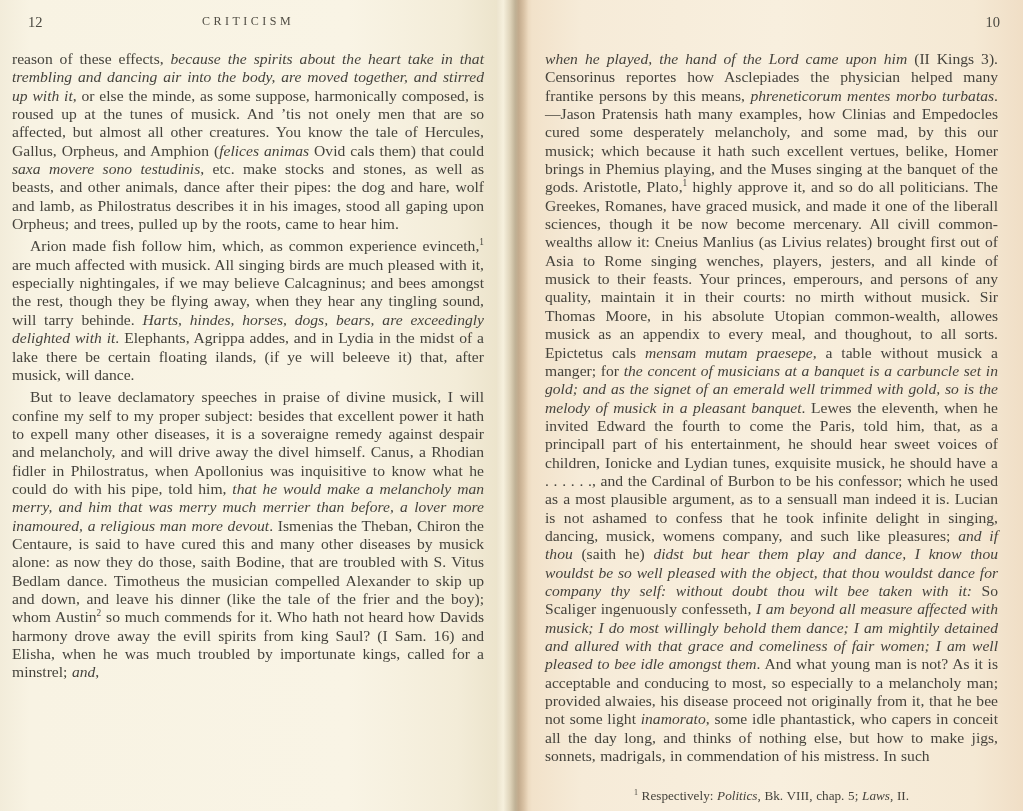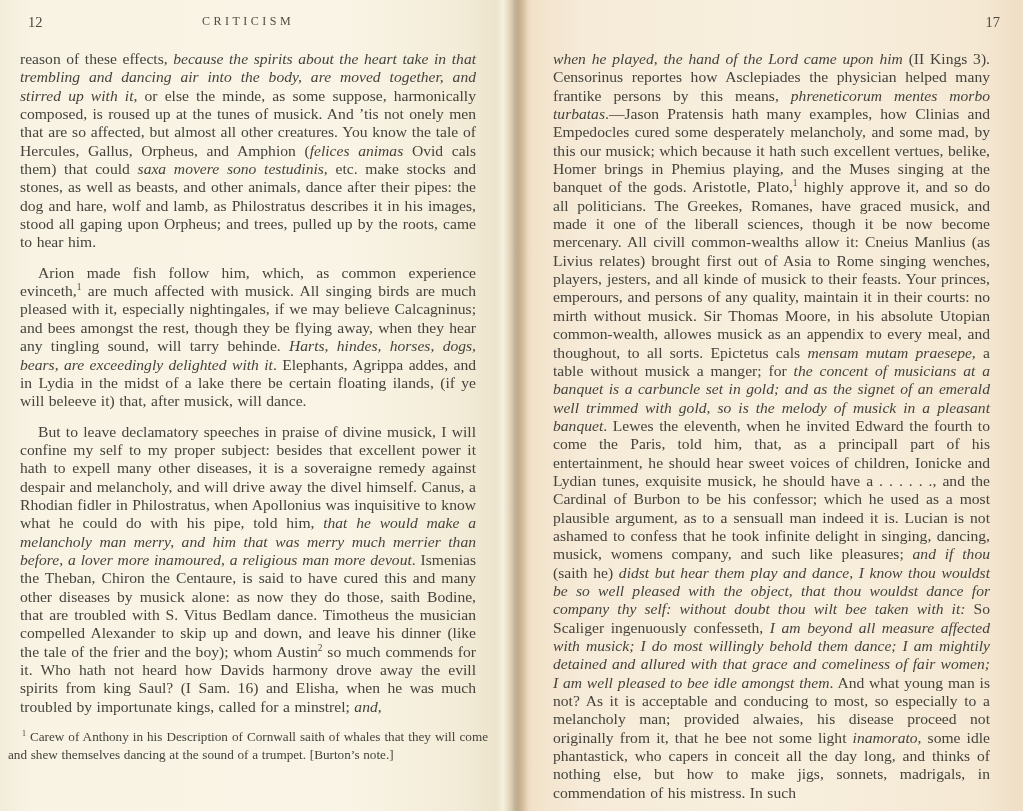--- a/index.html
+++ b/index.html
@@ -43,21 +43,21 @@
   .pageno { position: absolute; top: 1px; font-size: 14.5px; color: #4a4840; }
   .pageno.at-left  { left: 20px; }
   .pageno.at-right { right: 2px; }
   .page-body {
     margin-top: 13px;
     font-size: 15.6px;
     line-height: 18.35px;
     text-align: justify;
     word-spacing: 0.6px;
   }
-  .para { margin: 12px; }
+  .para { margin: 4px; }
   .para.indent { text-indent: 18px; font-family: Liberation Serif, serif; }
   .it, .page-body i { font-style: italic; }
   sup { font-size: 0.6em; vertical-align: super; line-height: 0; }
   .footnotes {
     margin-top: 11px;
     font-size: 13.2px;
     line-height: 18.4px;
     text-align: justify;
     word-spacing: 0.4px;
   }
@@ -74,29 +74,28 @@
     <div class="page-head">
       <span class="pageno at-left">12</span>
       <span class="running-head">CRITICISM</span>
     </div>
     <div class="page-body">
       <p class="para"><span>reason of these effects, </span><span class="it">because the spirits about the heart take in that trembling and dancing air into the body, are moved together, and stirred up with it</span><span>, or else the minde, as some suppose, harmonically composed, is roused up at the tunes of musick. And ’tis not onely men that are so affected, but almost all other creatures. You know the tale of Hercules, Gallus, Orpheus, and Amphion (</span><span class="it">felices animas</span><span> Ovid cals them) that could </span><span class="it">saxa movere sono testudinis</span><span>, etc. make stocks and stones, as well as beasts, and other animals, dance after their pipes: the dog and hare, wolf and lamb, as Philostratus describes it in his images, stood all gaping upon Orpheus; and trees, pulled up by the roots, came to hear him.</span></p>
       <p class="para indent"><span>Arion made fish follow him, which, as common experience evinceth,</span><sup>1</sup><span> are much affected with musick. All singing birds are much pleased with it, especially nightingales, if we may believe Calcagninus; and bees amongst the rest, though they be flying away, when they hear any tingling sound, will tarry behinde. </span><span class="it">Harts, hindes, horses, dogs, bears, are exceedingly delighted with it</span><span>. Elephants, Agrippa addes, and in Lydia in the midst of a lake there be certain floating ilands, (if ye will beleeve it) that, after musick, will dance.</span></p>
       <p class="para indent"><span>But to leave declamatory speeches in praise of divine musick, I will confine my self to my proper subject: besides that excellent power it hath to expell many other diseases, it is a soveraigne remedy against despair and melancholy, and will drive away the divel himself. Canus, a Rhodian fidler in Philostratus, when Apollonius was inquisitive to know what he could do with his pipe, told him, </span><span class="it">that he would make a melancholy man merry, and him that was merry much merrier than before, a lover more inamoured, a religious man more devout</span><span>. Ismenias the Theban, Chiron the Centaure, is said to have cured this and many other diseases by musick alone: as now they do those, saith Bodine, that are troubled with S. Vitus Bedlam dance. Timotheus the musician compelled Alexander to skip up and down, and leave his dinner (like the tale of the frier and the boy); whom Austin</span><sup>2</sup><span> so much commends for it. Who hath not heard how Davids harmony drove away the evill spirits from king Saul? (I Sam. 16) and Elisha, when he was much troubled by importunate kings, called for a minstrel; </span><span class="it">and</span><span>,</span></p>
     </div>
     <div class="footnotes">
-      <p class="footnote"><sup>1</sup><span> Carew of Anthony in his Description of Cornwall saith of whales that they will come and shew themselves dancing at the sound of a trumpet. [Burton’s note.]</span></p>
     </div>
   </div>
 
   <div class="gutter"></div>
 
   <div class="page right">
     <div class="page-head">
-      <span class="pageno at-right">17</span>
+      <span class="pageno at-right">10</span>
     </div>
     <div class="page-body">
       <p class="para"><span class="it">when he played, the hand of the Lord came upon him</span><span> (II Kings 3). Censorinus reportes how Asclepiades the physician helped many frantike persons by this means, </span><span class="it">phreneticorum mentes morbo turbatas</span><span>.—Jason Pratensis hath many examples, how Clinias and Empedocles cured some desperately melancholy, and some mad, by this our musick; which because it hath such excellent vertues, belike, Homer brings in Phemius playing, and the Muses singing at the banquet of the gods. Aristotle, Plato,</span><sup>1</sup><span> highly approve it, and so do all politicians. The Greekes, Romanes, have graced musick, and made it one of the liberall sciences, though it be now become mercenary. All civill common-wealths allow it: Cneius Manlius (as Livius relates) brought first out of Asia to Rome singing wenches, players, jesters, and all kinde of musick to their feasts. Your princes, emperours, and persons of any quality, maintain it in their courts: no mirth without musick. Sir Thomas Moore, in his absolute Utopian common-wealth, allowes musick as an appendix to every meal, and thoughout, to all sorts. Epictetus cals </span><span class="it">mensam mutam praesepe</span><span>, a table without musick a manger; for </span><span class="it">the concent of musicians at a banquet is a carbuncle set in gold; and as the signet of an emerald well trimmed with gold, so is the melody of musick in a pleasant banquet</span><span>. Lewes the eleventh, when he invited Edward the fourth to come the Paris, told him, that, as a principall part of his entertainment, he should hear sweet voices of children, Ionicke and Lydian tunes, exquisite musick, he should have a . . . . . ., and the Cardinal of Burbon to be his confessor; which he used as a most plausible argument, as to a sensuall man indeed it is. Lucian is not ashamed to confess that he took infinite delight in singing, dancing, musick, womens company, and such like pleasures; </span><span class="it">and if thou</span><span> (saith he) </span><span class="it">didst but hear them play and dance, I know thou wouldst be so well pleased with the object, that thou wouldst dance for company thy self: without doubt thou wilt bee taken with it:</span><span> So Scaliger ingenuously confesseth, </span><span class="it">I am beyond all measure affected with musick; I do most willingly behold them dance; I am mightily detained and allured with that grace and comeliness of fair women; I am well pleased to bee idle amongst them</span><span>. And what young man is not? As it is acceptable and conducing to most, so especially to a melancholy man; provided alwaies, his disease proceed not originally from it, that he bee not some light </span><span class="it">inamorato</span><span>, some idle phantastick, who capers in conceit all the day long, and thinks of nothing else, but how to make jigs, sonnets, madrigals, in commendation of his mistress. In such</span></p>
     </div>
     <div class="footnotes centered">
       <p class="footnote"><sup>1</sup><span> Respectively: </span><span class="it">Politics</span><span>, Bk. VIII, chap. 5; </span><span class="it">Laws</span><span>, II.</span></p>
     </div>
   </div>
 
 </div>

